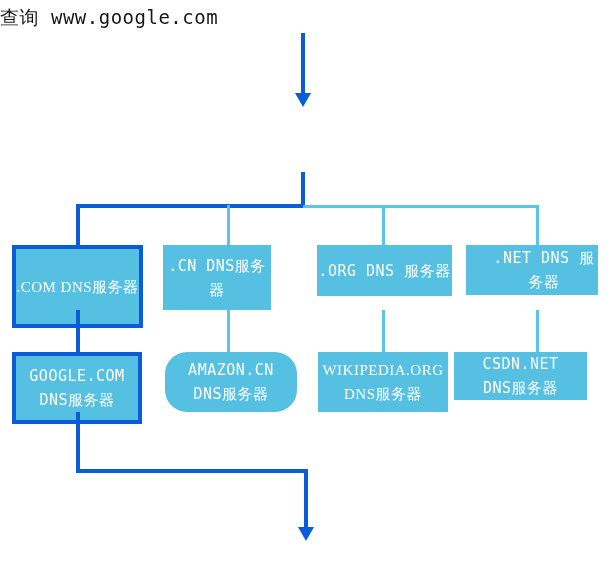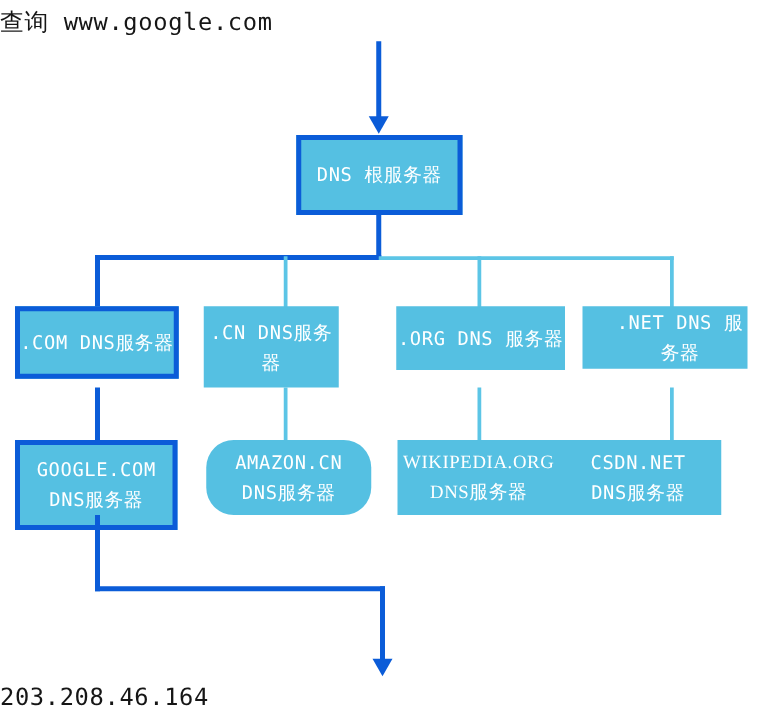--- a/index.html
+++ b/index.html
@@ -49,51 +49,49 @@
 </head>
 <body>
 
 <div class="canvas">
 
   <div class="free-label" style="left:0;top:5px;width:580px;">查询 www.google.com</div>
 
   <div class="vline dark" style="left:301px;top:33px;height:61px;"></div>
   <div class="arrowhead" style="left:295px;top:93px;"></div>
 
-  <div class="box highlight" style="left:237px;top:108px;width:133px;height:64px;">DNS 根服务器</div>
 
   <div class="vline dark" style="left:301px;top:172px;height:34px;"></div>
 
   <div class="hline dark" style="left:76px;top:204px;width:229px;"></div>
   <div class="hline" style="left:303px;top:205px;width:236px;"></div>
 
   <div class="vline dark" style="left:76px;top:204px;height:42px;"></div>
   <div class="vline" style="left:227px;top:205px;height:41px;"></div>
   <div class="vline" style="left:382px;top:205px;height:41px;"></div>
   <div class="vline" style="left:536px;top:205px;height:41px;"></div>
 
-  <div class="box highlight" style="left:12px;top:245px;width:131px;height:58px;">.COM DNS服务器</div>
+  <div class="box highlight" style="left:12px;top:245px;width:131px;height:83px;font-family:Liberation Serif, serif;">.COM DNS服务器</div>
   <div class="box" style="left:163px;top:245px;width:108px;height:65px;">.CN DNS服务器</div>
   <div class="box" style="left:317px;top:245px;width:135px;height:51px;">.ORG DNS 服务器</div>
   <div class="box" style="left:466px;top:245px;width:132px;height:50px;padding-left:24px;">.NET DNS 服务器</div>
 
   <div class="vline dark" style="left:76px;top:310px;height:42px;"></div>
   <div class="vline" style="left:227px;top:310px;height:42px;"></div>
   <div class="vline" style="left:382px;top:310px;height:42px;"></div>
   <div class="vline" style="left:536px;top:310px;height:42px;"></div>
 
   <div class="box highlight" style="left:12px;top:352px;width:130px;height:72px;">GOOGLE.COM
 DNS服务器</div>
   <div class="box" style="left:165px;top:352px;width:132px;height:60px;border-radius:22px;">AMAZON.CN
 DNS服务器</div>
   <div class="box" style="left:318px;top:352px;width:130px;height:60px;font-family:Liberation Serif, serif;">WIKIPEDIA.ORG
 DNS服务器</div>
-  <div class="box" style="left:444px;top:352px;width:133px;height:60px;">CSDN.NET
+  <div class="box" style="left:454px;top:352px;width:133px;height:48px;">CSDN.NET
 DNS服务器</div>
 
   <div class="vline dark" style="left:76px;top:412px;height:61px;"></div>
   <div class="hline dark" style="left:76px;top:469px;width:232px;"></div>
   <div class="vline dark" style="left:304px;top:469px;height:59px;"></div>
   <div class="arrowhead" style="left:298px;top:527px;"></div>
 
-  <div class="free-label" style="left:0;top:547px;width:603px;">203.208.46.164</div>
 
 </div>
 
 </body></html>

